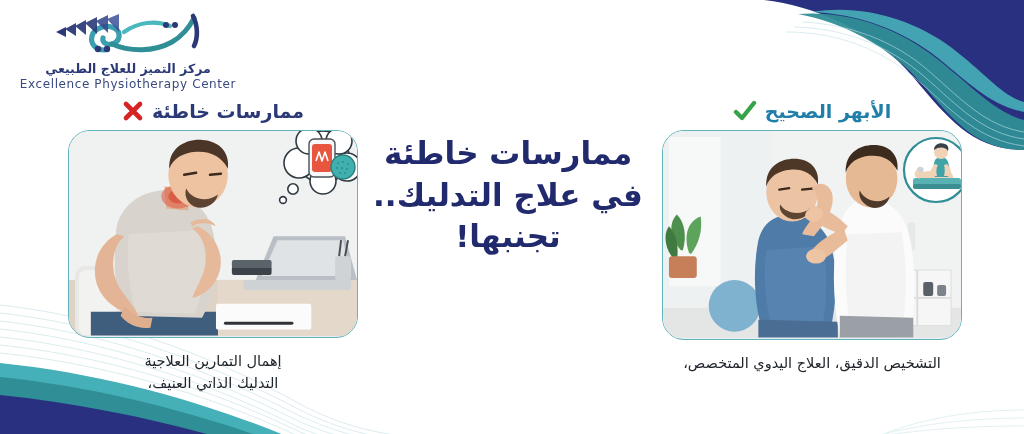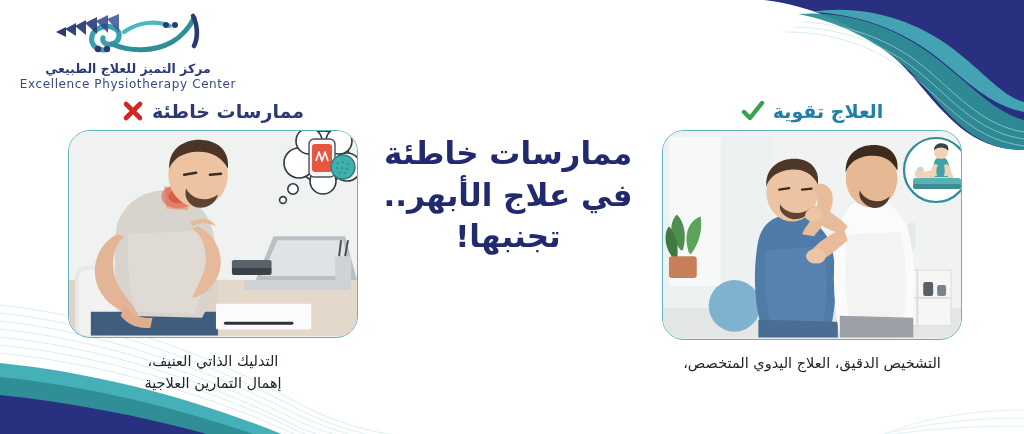--- a/index.html
+++ b/index.html
@@ -237,35 +237,35 @@
             <circle cx="69" cy="45" r="1.1"></circle>
               <circle cx="74" cy="46" r="1.1"></circle>
             <circle cx="67" cy="50" r="1.1"></circle>
               <circle cx="72" cy="50" r="1.1"></circle>
           </g>
         </g>
       </svg>
     </div>
 
     <div class="caption">
+      <div>إهمال التمارين العلاجية</div>
       <div>التدليك الذاتي العنيف،</div>
-      <div>إهمال التمارين العلاجية</div>
     </div>
   </div>
 
   <div id="headline">
     <span class="hl-line">ممارسات خاطئة</span>
-    <span class="hl-line">في علاج الأبهر..</span>
+    <span class="hl-line">في علاج التدليك..</span>
     <span class="hl-line">تجنبها!</span>
   </div>
 
   <div class="panel" id="panel-right">
 
     <div class="panel-head">
-      <span class="head-text" id="head-right-text">العلاج تقوية</span>
+      <span class="head-text" id="head-right-text">الأبهر الصحيح</span>
       <span class="mark-icon">
         <svg width="24" height="22" viewBox="0 0 24 22">
           <path d="M3,12 L9,18 L21,3" stroke="#36a24a" stroke-width="4.4" fill="none" stroke-linecap="round" stroke-linejoin="round"></path>
         </svg>
       </span>
     </div>
 
     <div class="photo-frame" id="photo-right-frame">
       <svg class="photo" viewBox="0 0 300 208" preserveAspectRatio="xMidYMid slice">
 

